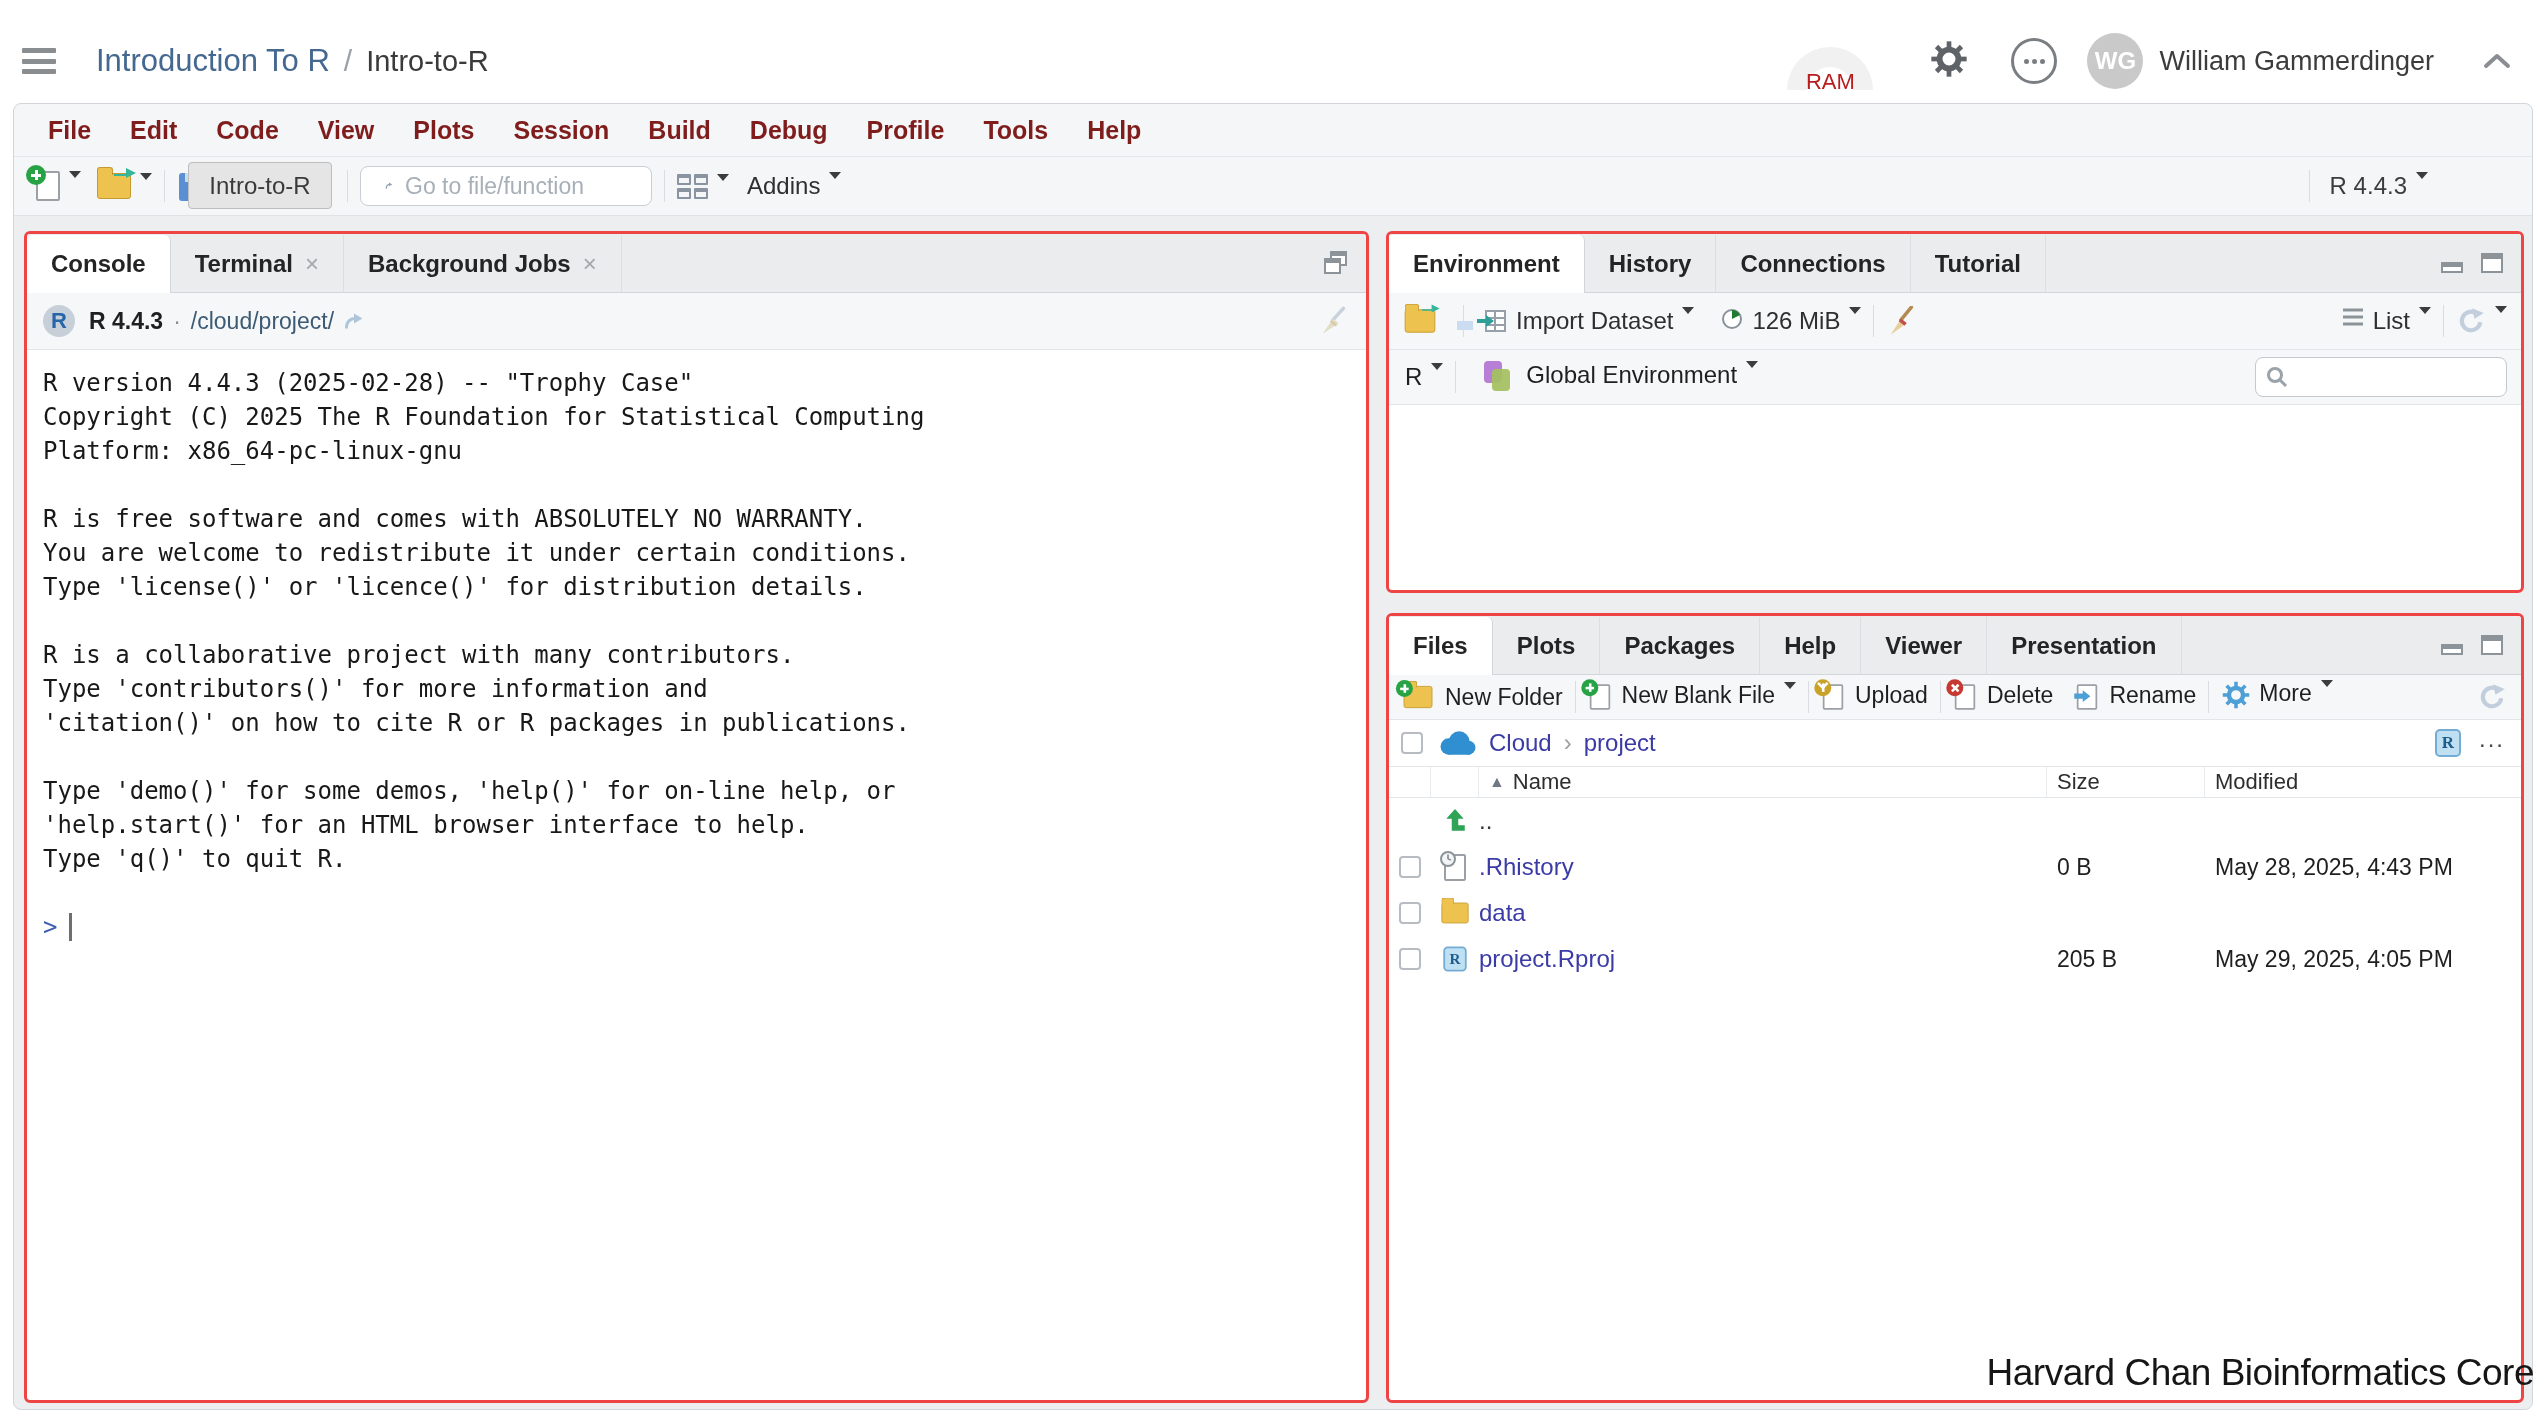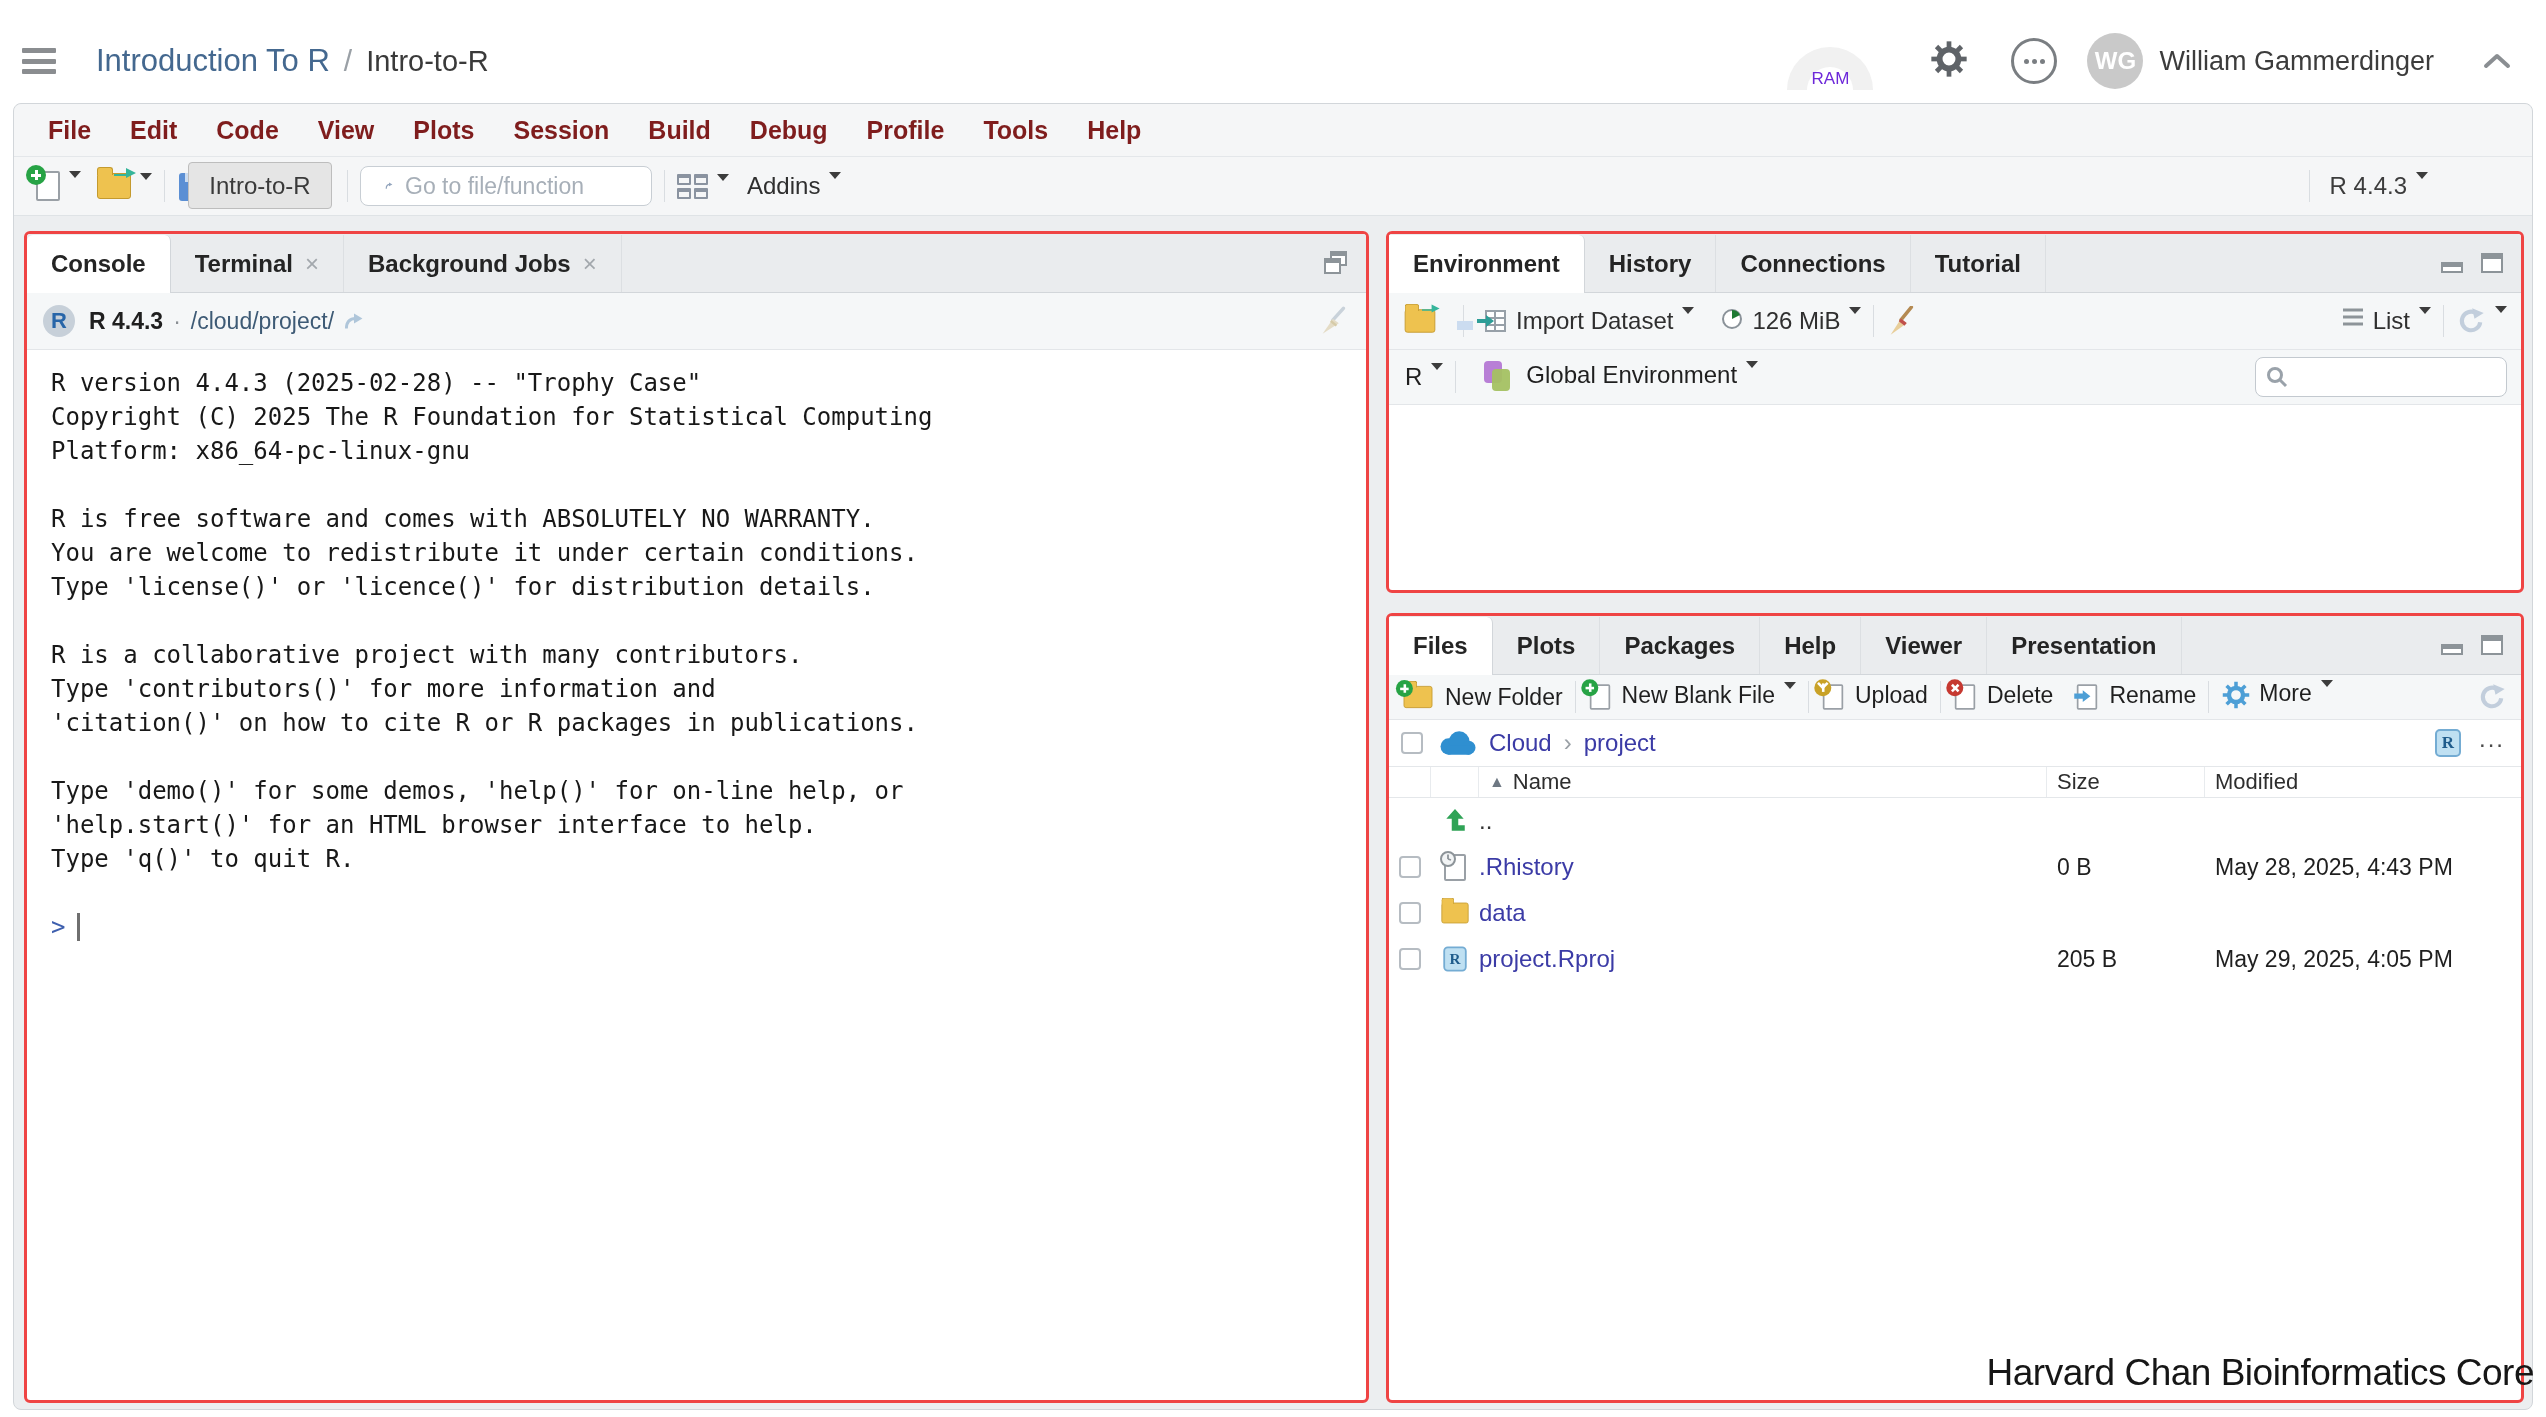--- a/index.html
+++ b/index.html
@@ -9,21 +9,21 @@
   .hdr{position:absolute;left:0;top:13px;width:2546px;height:96px;background:#fff;display:flex;align-items:center;}
   .burger{margin-left:22px;width:34px;height:26px;display:flex;flex-direction:column;justify-content:space-between;cursor:pointer;}
   .burger i{display:block;height:5px;background:#8a8d90;border-radius:1px;}
   .hdr-title{margin-left:40px;font-size:31px;color:#44688F;}
   .hdr-sep{font-size:30px;color:#9aa0a6;margin:0 14px;}
   .hdr-proj{font-size:29px;color:#3a3a3a;}
   .hdr-right{position:absolute;right:34px;top:0;height:96px;display:flex;align-items:center;}
   .ram{width:86px;height:44px;position:relative;margin-right:56px;margin-top:16px;}
   .ram-arc{width:86px;height:43px;border-radius:86px 86px 0 0;background:#F1F1F1;position:absolute;top:0;}
   .ram-hole{width:46px;height:23px;border-radius:46px 46px 0 0;background:#fff;position:absolute;left:20px;top:20px;}
-  .ram-txt{position:absolute;left:0;right:0;top:22px;text-align:center;font-size:17px;color:#6d28d9;}
+  .ram-txt{position:absolute;left:0;right:0;top:22px;text-align:center;font-size:22px;color:#b91c1c;}
   .gear-gray{color:#5F6368;margin-right:42px;cursor:pointer;}
   .dots{width:40px;height:40px;border:3px solid #7a7e82;border-radius:50%;display:flex;align-items:center;justify-content:center;gap:3px;margin-right:30px;cursor:pointer;}
   .dots i{width:5px;height:5px;border-radius:50%;background:#7a7e82;}
   .avatar{width:56px;height:56px;border-radius:50%;background:#C9C9C9;color:#fff;font-size:24px;font-weight:bold;display:flex;align-items:center;justify-content:center;margin-right:16px;cursor:pointer;}
   .uname{font-size:27px;color:#3c3c3c;margin-right:48px;}
   
   .app{position:absolute;left:13px;top:103px;width:2520px;height:1307px;background:#ECEEF0;
        border:1px solid #D2D6DA;border-radius:8px;box-sizing:border-box;}
   .menubar{height:52px;display:flex;align-items:center;gap:39px;padding-left:34px;background:#F5F6F7;border-radius:8px 8px 0 0;}
   .menu-item{font-size:25px;font-weight:700;color:#7f1d1d;cursor:pointer;}
@@ -51,21 +51,21 @@
   .tb-label{font-size:24px;color:#2f2f2f;}
   .rver{margin-left:auto;display:flex;align-items:center;margin-right:104px;}
   
   .pane{position:absolute;background:#fff;border:3px solid #ef4444;border-radius:6px;box-sizing:border-box;overflow:hidden;}
   .tabstrip{height:58px;background:#EAECEE;border-bottom:1px solid #D2D6DA;display:flex;align-items:flex-end;padding-left:0;position:relative;}
   .tab{height:57px;display:flex;align-items:center;padding:0 24px;font-size:24px;font-weight:700;color:#242424;border-right:1px solid #DCDFE2;cursor:pointer;}
   .tab.active{background:#fff;border-right:1px solid #D2D6DA;border-radius:0 6px 0 0;margin-bottom:-1px;height:58px;}
   .tab-close{font-size:24px;color:#A3A8AD;margin-left:12px;font-weight:400;cursor:pointer;}
   .strip-icons{position:absolute;right:16px;top:0;height:58px;display:flex;align-items:center;gap:14px;}
   .subbar{background:#F5F7F8;border-bottom:1px solid #E3E6E9;display:flex;align-items:center;}
-  .console-body{padding:16px 0 0 24px;}
+  .console-body{padding:16px 0 0 16px;}
   .console-body pre{margin:0;font-family:"DejaVu Sans Mono",monospace;font-size:24px;line-height:34px;color:#181818;}
   .prompt-row{font-family:"DejaVu Sans Mono",monospace;font-size:24px;line-height:34px;color:#3E5FAE;margin-top:34px;display:flex;align-items:center;}
   .cursor{display:inline-block;width:3px;height:28px;background:#6F6F6F;margin-left:12px;}
   .rlogo{width:32px;height:32px;border-radius:50%;background:#C7D0D9;color:#2765A8;font-weight:bold;font-size:22px;display:flex;align-items:center;justify-content:center;}
   .conpath{font-size:23px;color:#3D5A75;}
   .condot{color:#8a8f94;font-size:23px;margin:0 10px;}
   .convver{font-size:23px;color:#1f1f1f;font-weight:600;margin-left:14px;}
   .envempty{text-align:center;padding-top:42px;font-size:22px;color:#2e2e2e;}
   .search{width:252px;height:40px;border:1px solid #C3C9CF;border-radius:8px;background:#fff;display:flex;align-items:center;padding:0 10px;box-sizing:border-box;margin-left:auto;margin-right:14px;}
   .search input{border:none;outline:none;width:190px;font-size:22px;margin-left:8px;background:transparent;}

